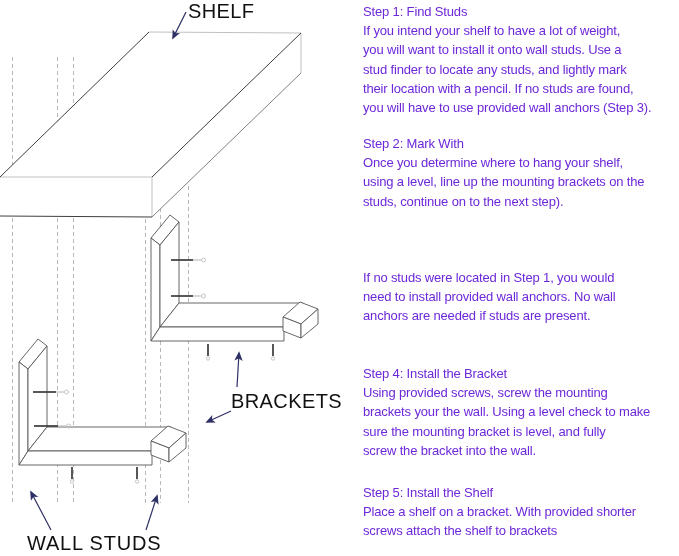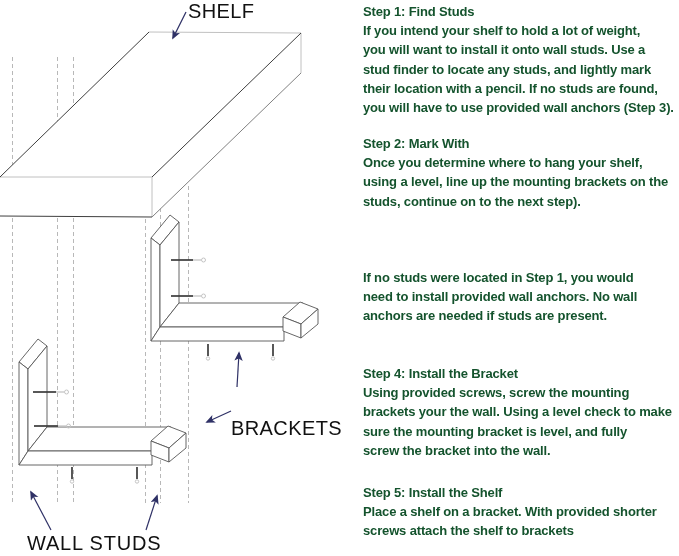--- a/index.html
+++ b/index.html
@@ -1,25 +1,25 @@
 <!DOCTYPE html>
 <html><head>
 <meta charset="utf-8">
 <style>
   html,body{margin:0;padding:0;background:#ffffff;}
   .stage{position:relative;width:679px;height:556px;background:#ffffff;overflow:hidden;
          font-family:"Liberation Sans",sans-serif;color:#1f1f1f;padding-left:16px;}
   svg{position:absolute;left:0;top:0;}
   .lbl{position:absolute;font-size:20px;letter-spacing:.4px;color:#111;white-space:nowrap;}
   #shelfLbl{left:188px;top:0px;}
-  #bracketsLbl{left:231px;top:390px;margin-top:27px;}
+  #bracketsLbl{left:231px;top:390px;}
   #wallStudsLbl{left:27px;top:532px;letter-spacing:.8px;text-align:center;}
   .steps{position:absolute;left:363px;top:0;width:314px;height:556px;}
   .step{position:absolute;left:0;width:314px;}
-  .line{font-size:13px;line-height:19.2px;letter-spacing:-.15px;white-space:nowrap;color:#14532d;font-weight:bold;}
+  .line{font-size:13px;line-height:19.2px;letter-spacing:-.15px;white-space:nowrap;color:#6d28d9;}
 </style>
 </head>
 <body>
 
 <div class="stage">
 
   <svg width="360" height="556" viewBox="0 0 360 556">
     <defs>
       <marker id="ah" markerWidth="9" markerHeight="8" refX="6.5" refY="3.5" orient="auto">
         <path d="M0,0 L8,3.5 L0,7 L2,3.5 Z" fill="#2f3166"></path>
@@ -125,21 +125,21 @@
   </svg>
 
   <div class="lbl" id="shelfLbl">SHELF</div>
   <div class="lbl" id="bracketsLbl">BRACKETS</div>
   <div class="lbl" id="wallStudsLbl">WALL STUDS</div>
 
   <div class="steps">
 
     <div class="step" style="top:2px">
       <div class="line">Step 1: Find Studs</div>
-      <div class="line">If you intend your shelf to hold a lot of weight,</div>
+      <div class="line">If you intend your shelf to have a lot of weight,</div>
       <div class="line">you will want to install it onto wall studs. Use a</div>
       <div class="line">stud finder to locate any studs, and lightly mark</div>
       <div class="line">their location with a pencil. If no studs are found,</div>
       <div class="line">you will have to use provided wall anchors (Step 3).</div>
     </div>
 
     <div class="step" style="top:134px">
       <div class="line">Step 2: Mark With</div>
       <div class="line">Once you determine where to hang your shelf,</div>
       <div class="line">using a level, line up the mounting brackets on the</div>

